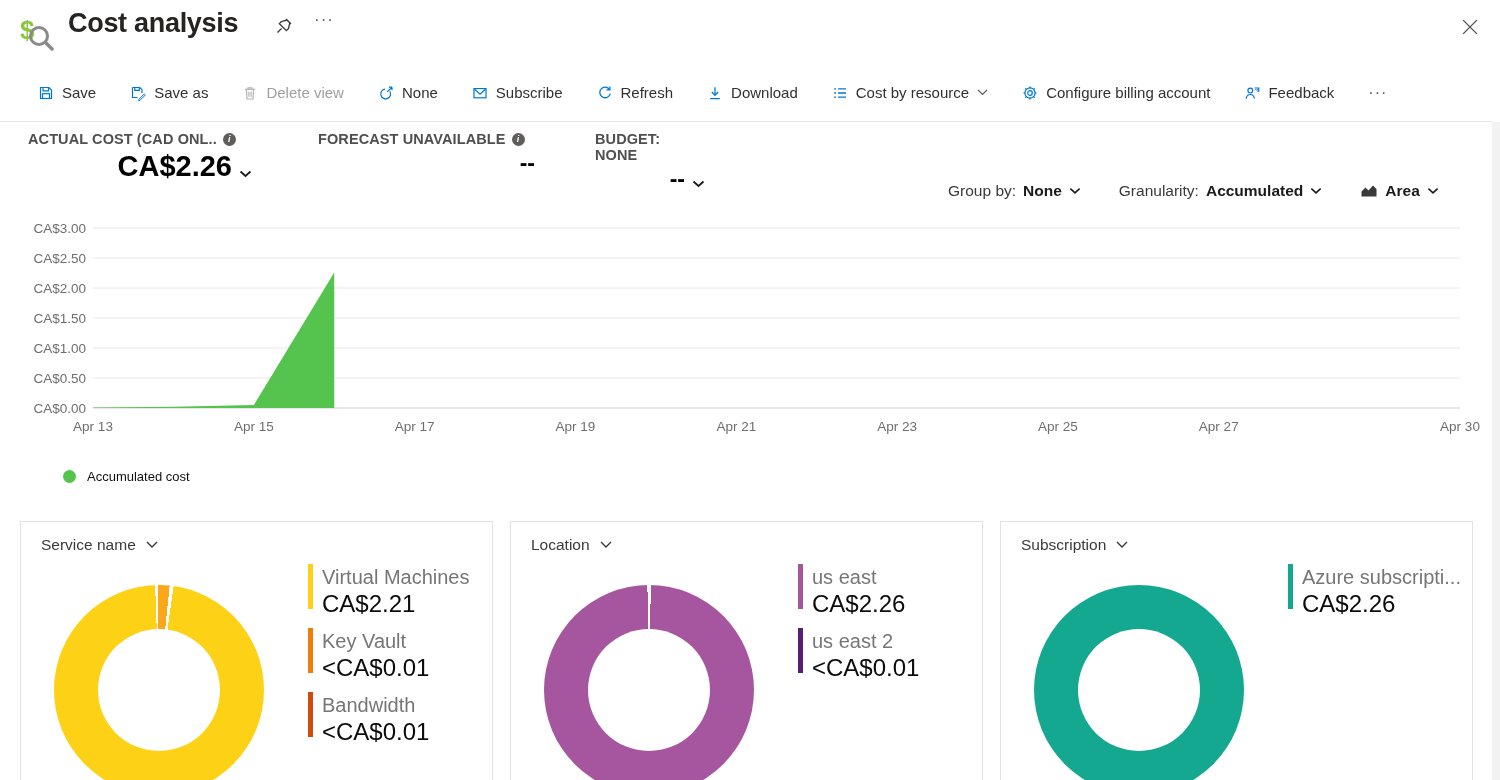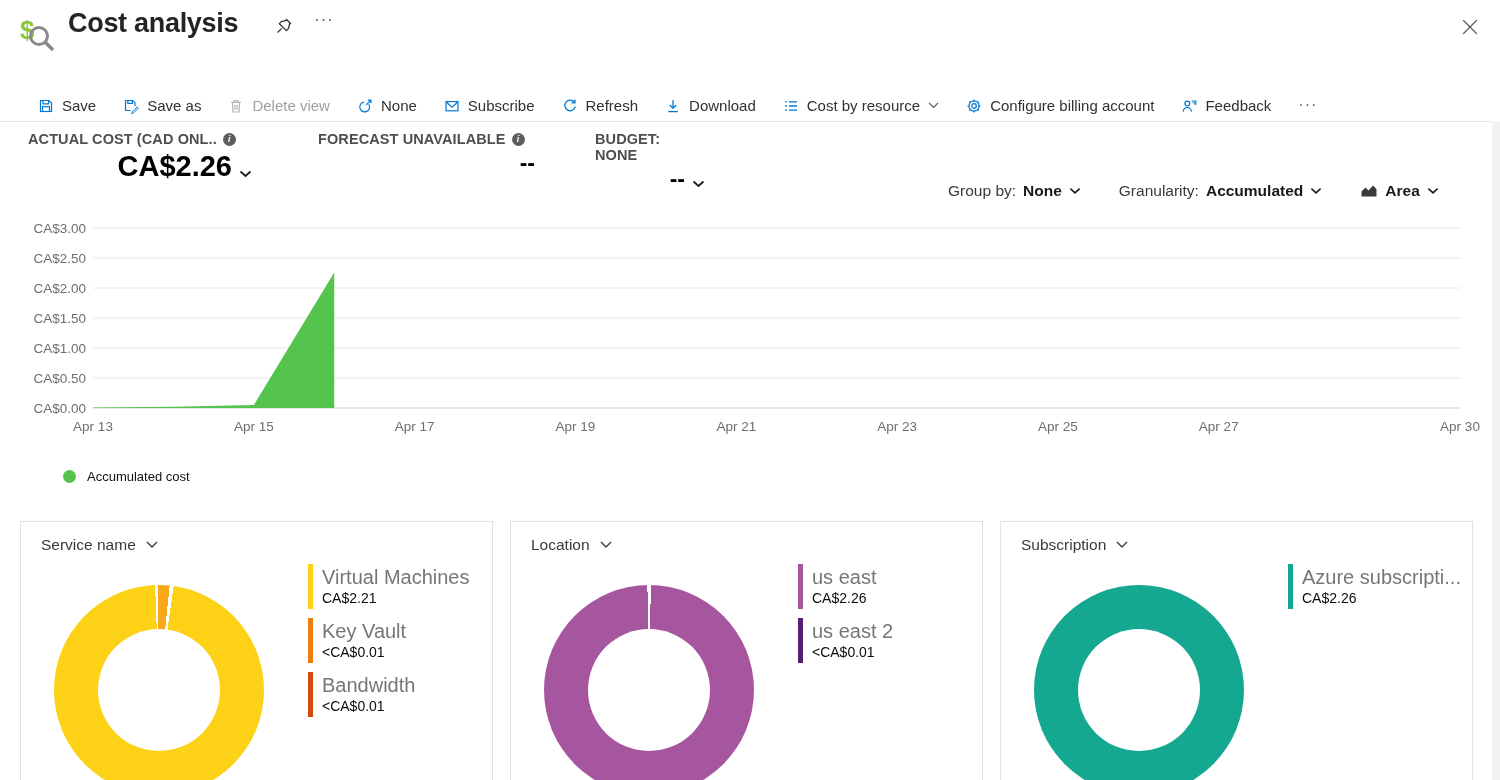--- a/index.html
+++ b/index.html
@@ -9,21 +9,21 @@
     font-family:"Liberation Sans","DejaVu Sans",sans-serif;
     -webkit-font-smoothing:antialiased;
   }
   
   .app-icon{position:absolute;left:16px;top:12px;width:38px;height:40px;}
   .page-title{position:absolute;left:68px;top:8px;font-size:27px;font-weight:700;color:#252423;letter-spacing:-.3px;}
   .hdr-pin{position:absolute;left:274px;top:16px;width:20px;height:20px;cursor:pointer;}
   .hdr-more{position:absolute;left:314px;top:10px;font-size:17px;color:#5a5a5a;letter-spacing:1px;cursor:pointer;}
   .hdr-close{position:absolute;left:1460px;top:17px;width:20px;height:20px;cursor:pointer;}
   
-  .toolbar{position:absolute;left:38px;top:84px;height:30px;display:flex;align-items:flex-end;gap:27px;white-space:nowrap;}
+  .toolbar{position:absolute;left:38px;top:84px;height:30px;display:flex;align-items:flex-start;gap:34px;white-space:nowrap;}
   .tb-item{display:flex;align-items:center;gap:8px;font-size:15px;color:#323130;cursor:pointer;}
   .tb-item svg{flex:none;}
   .tb-item.disabled{color:#a19f9d;cursor:default;}
   .tb-more{font-size:16px;color:#605e5c;letter-spacing:1px;cursor:pointer;}
   .divider{position:absolute;left:0;top:121px;width:1492px;height:1px;background:#e5e5e5;}
   
   .kpi{position:absolute;top:131px;}
   .kpi-label{display:flex;align-items:center;gap:6px;font-size:14.5px;font-weight:700;color:#4f4f4f;letter-spacing:.1px;}
   .info{display:inline-flex;align-items:center;justify-content:center;width:13px;height:13px;border-radius:50%;
         background:#5f5d5b;color:#fff;font-size:9px;font-weight:700;font-style:italic;cursor:pointer;}
@@ -43,21 +43,21 @@
   .legend-text{font-size:13px;color:#111;}
   
   .panel{position:absolute;top:521px;width:473px;height:420px;background:#fff;border:1px solid #e1e1e1;box-sizing:border-box;}
   .panel-title{position:absolute;left:20px;top:14px;display:flex;align-items:center;gap:10px;font-size:15.5px;color:#3b3a39;cursor:pointer;}
   .donut{position:absolute;left:33px;top:63px;width:210px;height:210px;border-radius:50%;}
   .hole{position:absolute;left:44px;top:44px;width:122px;height:122px;border-radius:50%;background:#fff;}
   .seglist{position:absolute;left:287px;top:42px;display:flex;flex-direction:column;gap:9px;}
   .seg{display:flex;gap:9px;cursor:pointer;}
   .seg-bar{width:5px;height:45px;flex:none;}
   .seg-label{display:block;font-size:20px;color:#767676;line-height:1.3;white-space:nowrap;}
-  .seg-value{display:block;font-size:14px;color:#0c0c0c;line-height:1.2;}
+  .seg-value{display:block;font-size:24px;color:#0c0c0c;line-height:1.2;}
   
   .scroll-track{position:absolute;left:1492px;top:122px;width:8px;height:658px;background:#f2f2f2;}
 </style>
 </head>
 <body>
 
 <svg class="app-icon" viewBox="0 0 38 40">
   <text x="4" y="27" font-size="26" font-weight="bold" fill="#8cc63f" font-family="Liberation Sans,sans-serif">$</text>
   <circle cx="23" cy="24" r="8.5" fill="none" stroke="#8a8a8a" stroke-width="3"></circle>
   <line x1="29.5" y1="30.5" x2="36" y2="37" stroke="#8a8a8a" stroke-width="3.5" stroke-linecap="round"></line>

